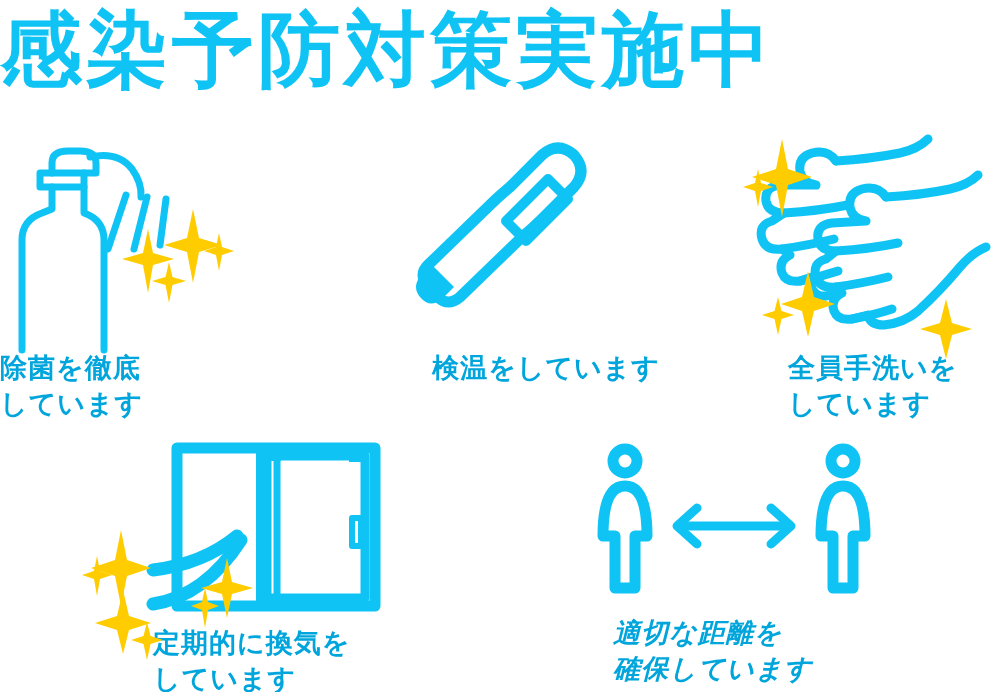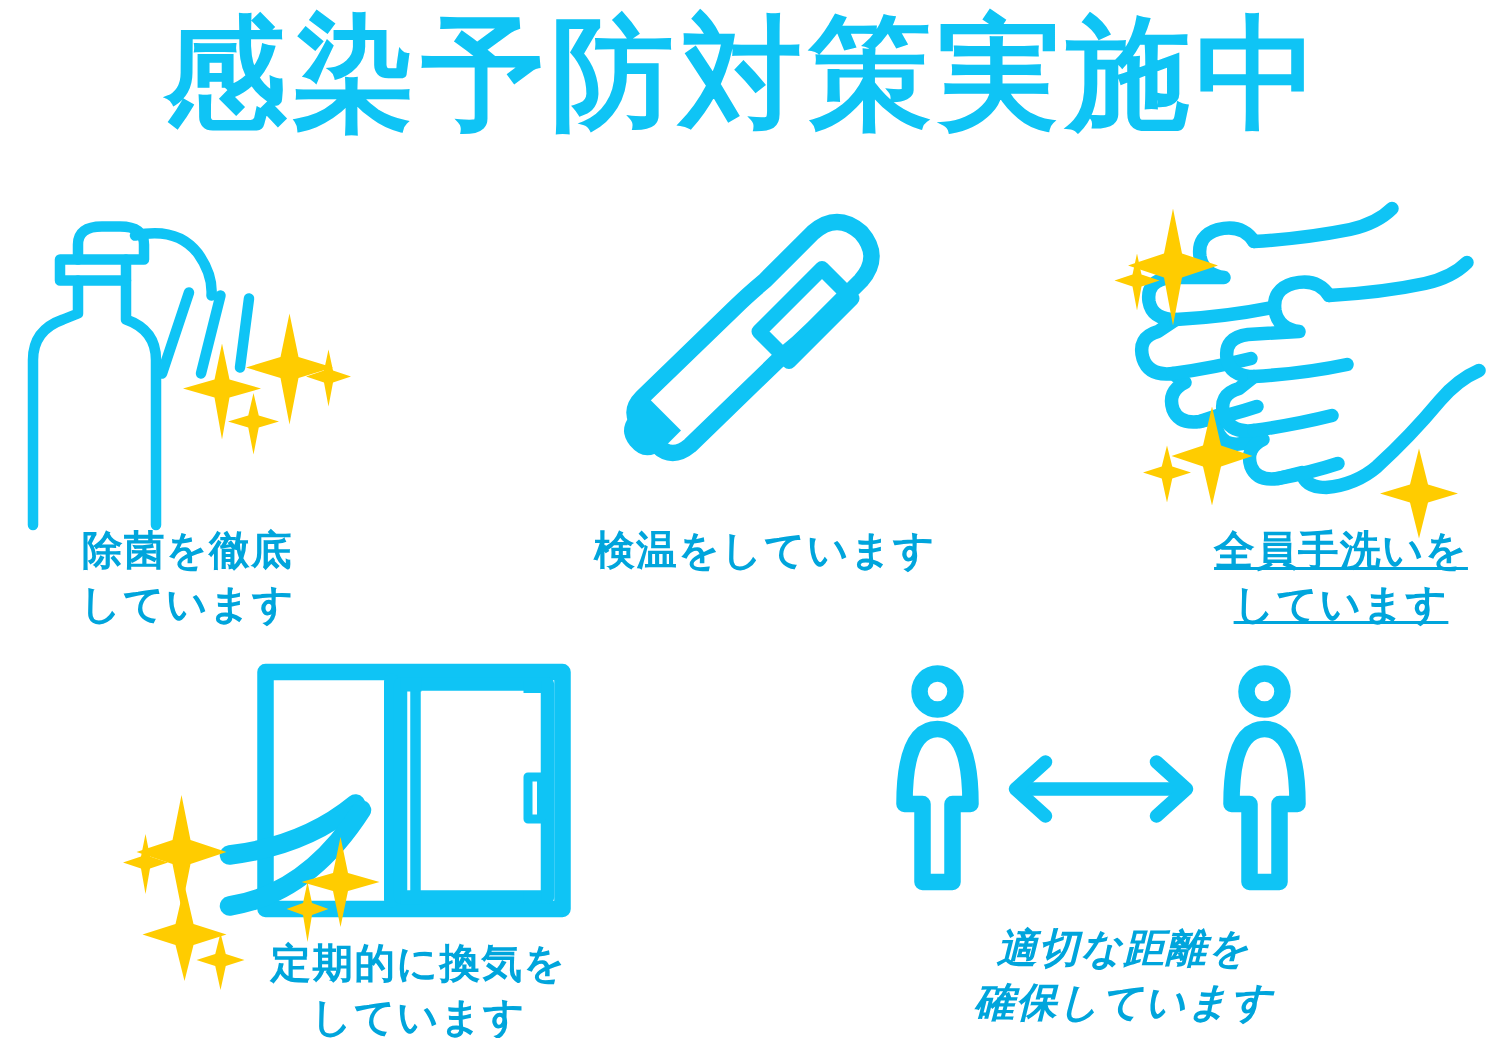--- a/index.html
+++ b/index.html
@@ -8,21 +8,21 @@
     background:#ffffff;
     font-family:"DejaVu Sans","Liberation Sans",sans-serif;
     overflow:hidden;
     position:relative;
   }
   .poster { position:relative; width:1000px; height:692px; }
 
   
   .title-band {
     position:absolute; left:0; top:0; width:992px; height:100px;
-    display:flex; align-items:center; justify-content:center;
+    display:flex; align-items:center; justify-content:flex-start;
   }
   .title-text {
     font-size:82px;
     font-weight:bold;
     color:#0FC4F5;
     letter-spacing:4px;
     line-height:1;
     white-space:nowrap;
   }
 
@@ -30,29 +30,29 @@
   .cell { position:absolute; }
   .icon-box { position:relative; width:100%; }
   .caption {
     color:#00A5DC;
     font-size:27px;
     font-weight:bold;
     line-height:1.32;
     letter-spacing:1px;
     white-space:pre-line;
   }
-  .cap-left   { text-align:center; }
-  .cap-center { text-align:center; }
+  .cap-left   { text-align:left; }
+  .cap-center { text-align:right; }
 
   
   #cell-sanitize   { left:0px;   top:125px; width:250px; }
   #cell-sanitize .caption { padding-left:0px; }
   #cell-temp       { left:360px; top:125px; width:300px; }
   #cell-hands      { left:750px; top:125px; width:250px; }
-  #cell-hands .caption { padding-left:38px;text-decoration:underline; }
+  #cell-hands .caption { padding-left:38px; }
   #cell-vent       { left:95px;  top:440px; width:310px; }
   #cell-vent .caption { padding-left:58px; }
   #cell-distance   { left:585px; top:440px; width:300px; }
   #cell-distance .caption { padding-left:28px;font-style:italic; }
 
   svg { display:block; overflow:visible; }
   .cy   { stroke:#0FC4F5; fill:none; stroke-linecap:round; stroke-linejoin:round; }
   .cyf  { fill:#0FC4F5; stroke:none; }
   .spark{ fill:#FFCC00; stroke:none; }
 </style>

